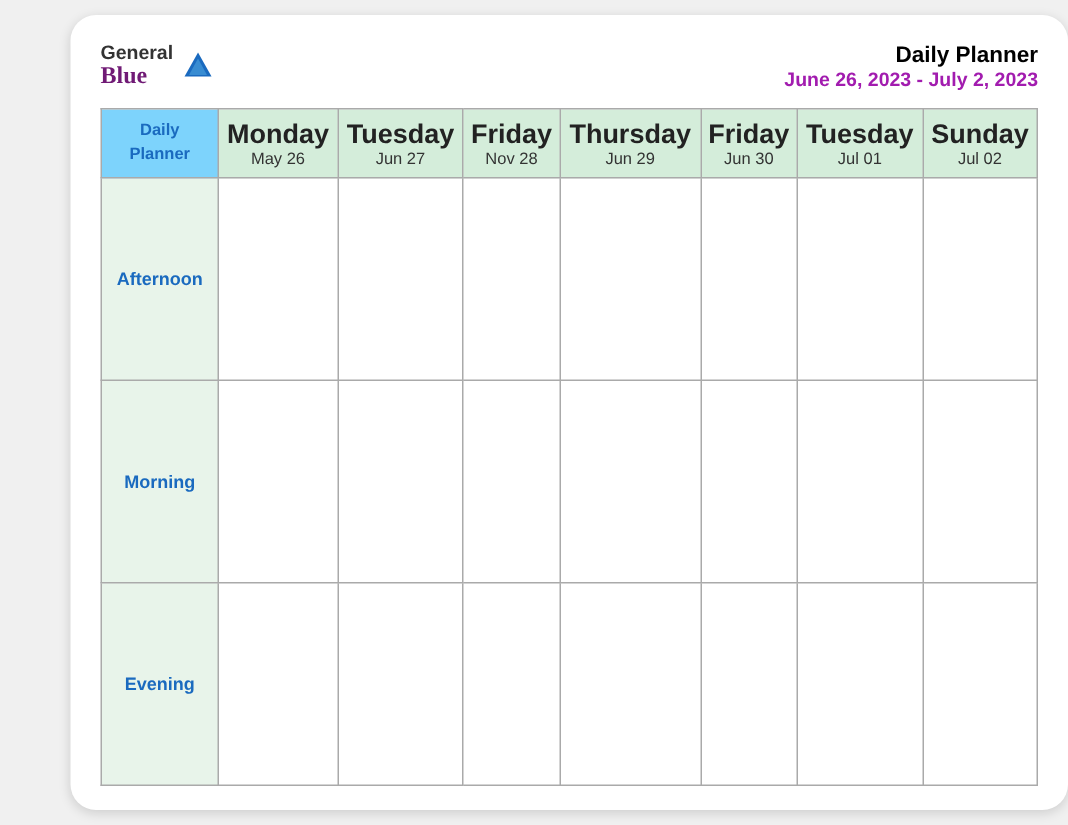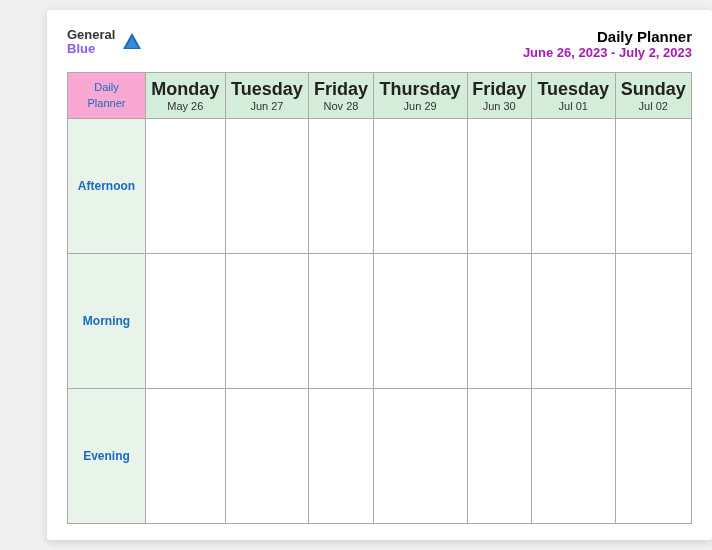--- a/index.html
+++ b/index.html
@@ -11,21 +11,21 @@
       align-items: center;
       width: 712px;
       height: 550px;
       font-family: Arial, sans-serif;
     }
 
     .page {
       background: #fff;
       width: 690px;
       height: 530px;
-      border-radius: 3px;
+      border-radius: 17px;
       box-shadow: 0 2px 8px rgba(0,0,0,0.15);
       padding: 18px 20px 16px 20px;
       display: flex;
       flex-direction: column;
       margin-left: 47px;
     }
 
     .header {
       display: flex;
       justify-content: space-between;
@@ -45,23 +45,24 @@
       line-height: 1.1;
     }
 
     .logo-general {
       font-size: 13px;
       font-weight: bold;
       color: #333;
     }
 
     .logo-blue {
-      font-size: 13px;
-      font-weight: bold;
-      color: #8b5cf6;
+      font-size: 16px;
+      font-weight: bold;
+      color: #701a75;
+      font-family: Liberation Serif, serif;
     }
 
     .logo-icon {
       width: 22px;
       height: 22px;
       margin-left: 2px;
       align-self: center;
     }
 
     .title-area {
@@ -111,22 +112,22 @@
     .header-row th .day-date {
       display: block;
       font-size: 11px;
       color: #333;
       font-weight: normal;
     }
 
     .header-row th.daily-planner-header {
       font-size: 11px;
       color: #1a6abf;
-      font-weight: normal;
-      background-color: #f9a8d4;
+      font-weight: bold;
+      background-color: #7dd3fc;
       line-height: 1.4;
     }
 
     .time-cell {
       background-color: #e8f4ea;
       font-size: 12px;
       font-weight: bold;
       color: #1a6abf;
       width: 78px;
       min-width: 78px;

